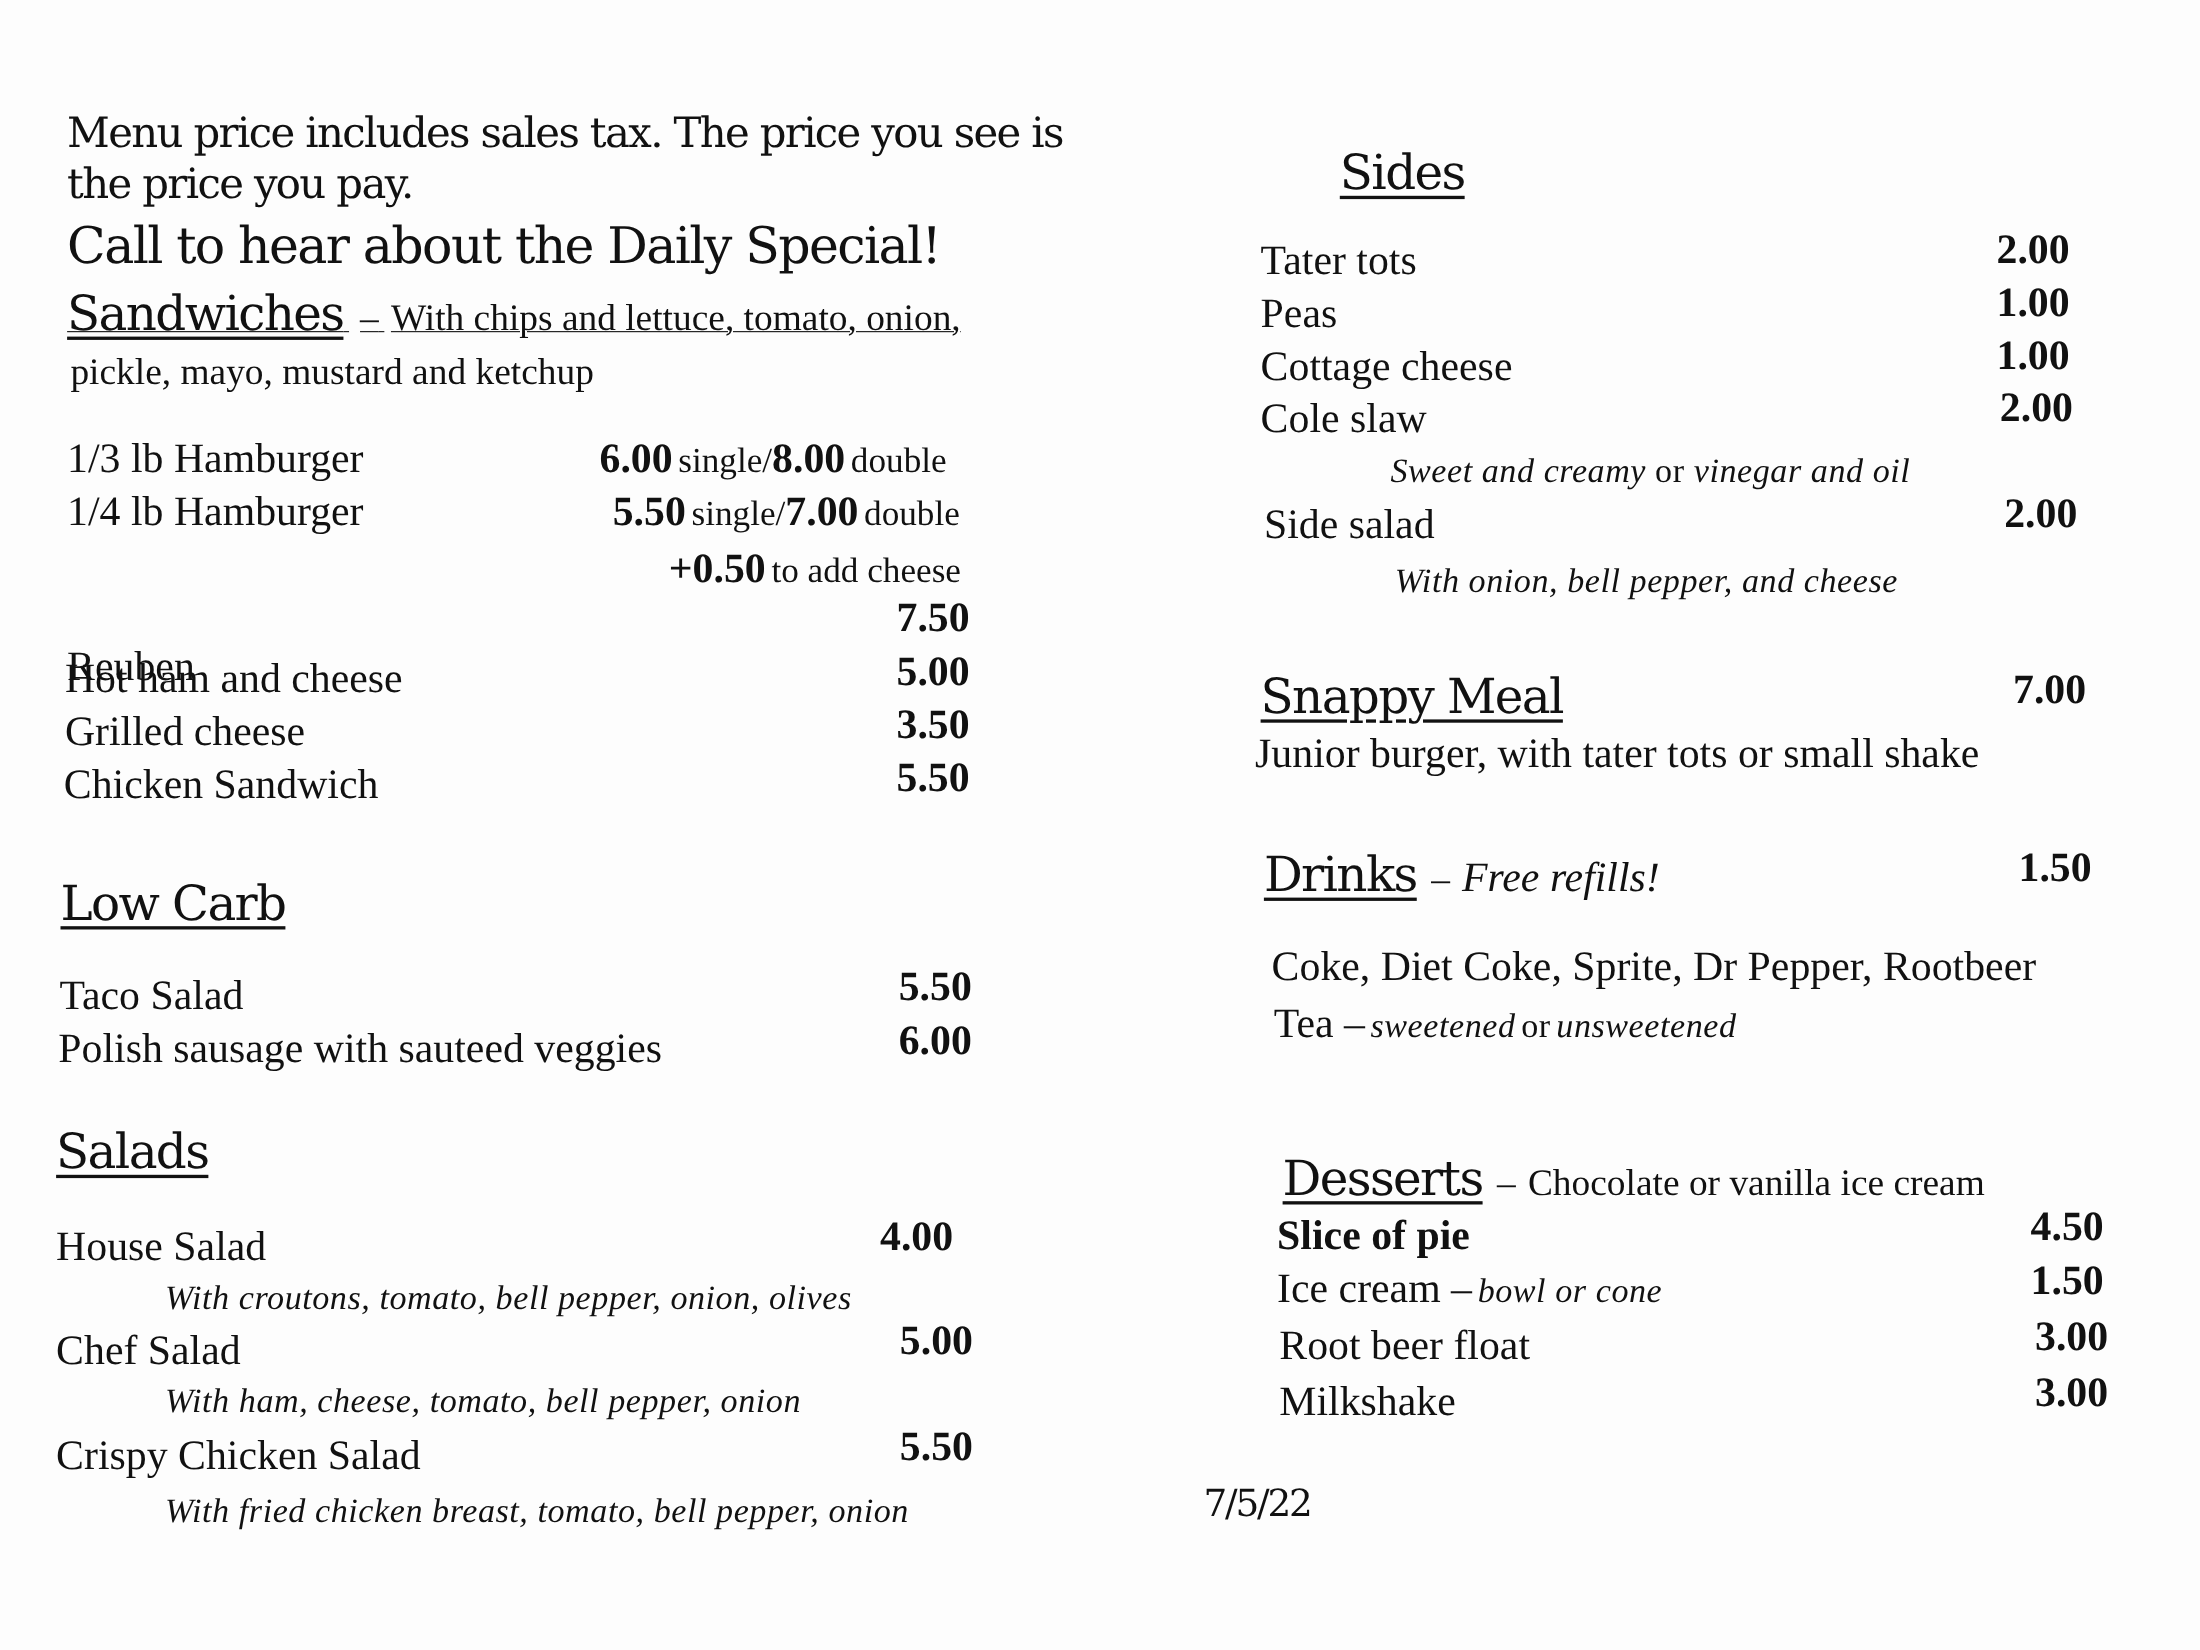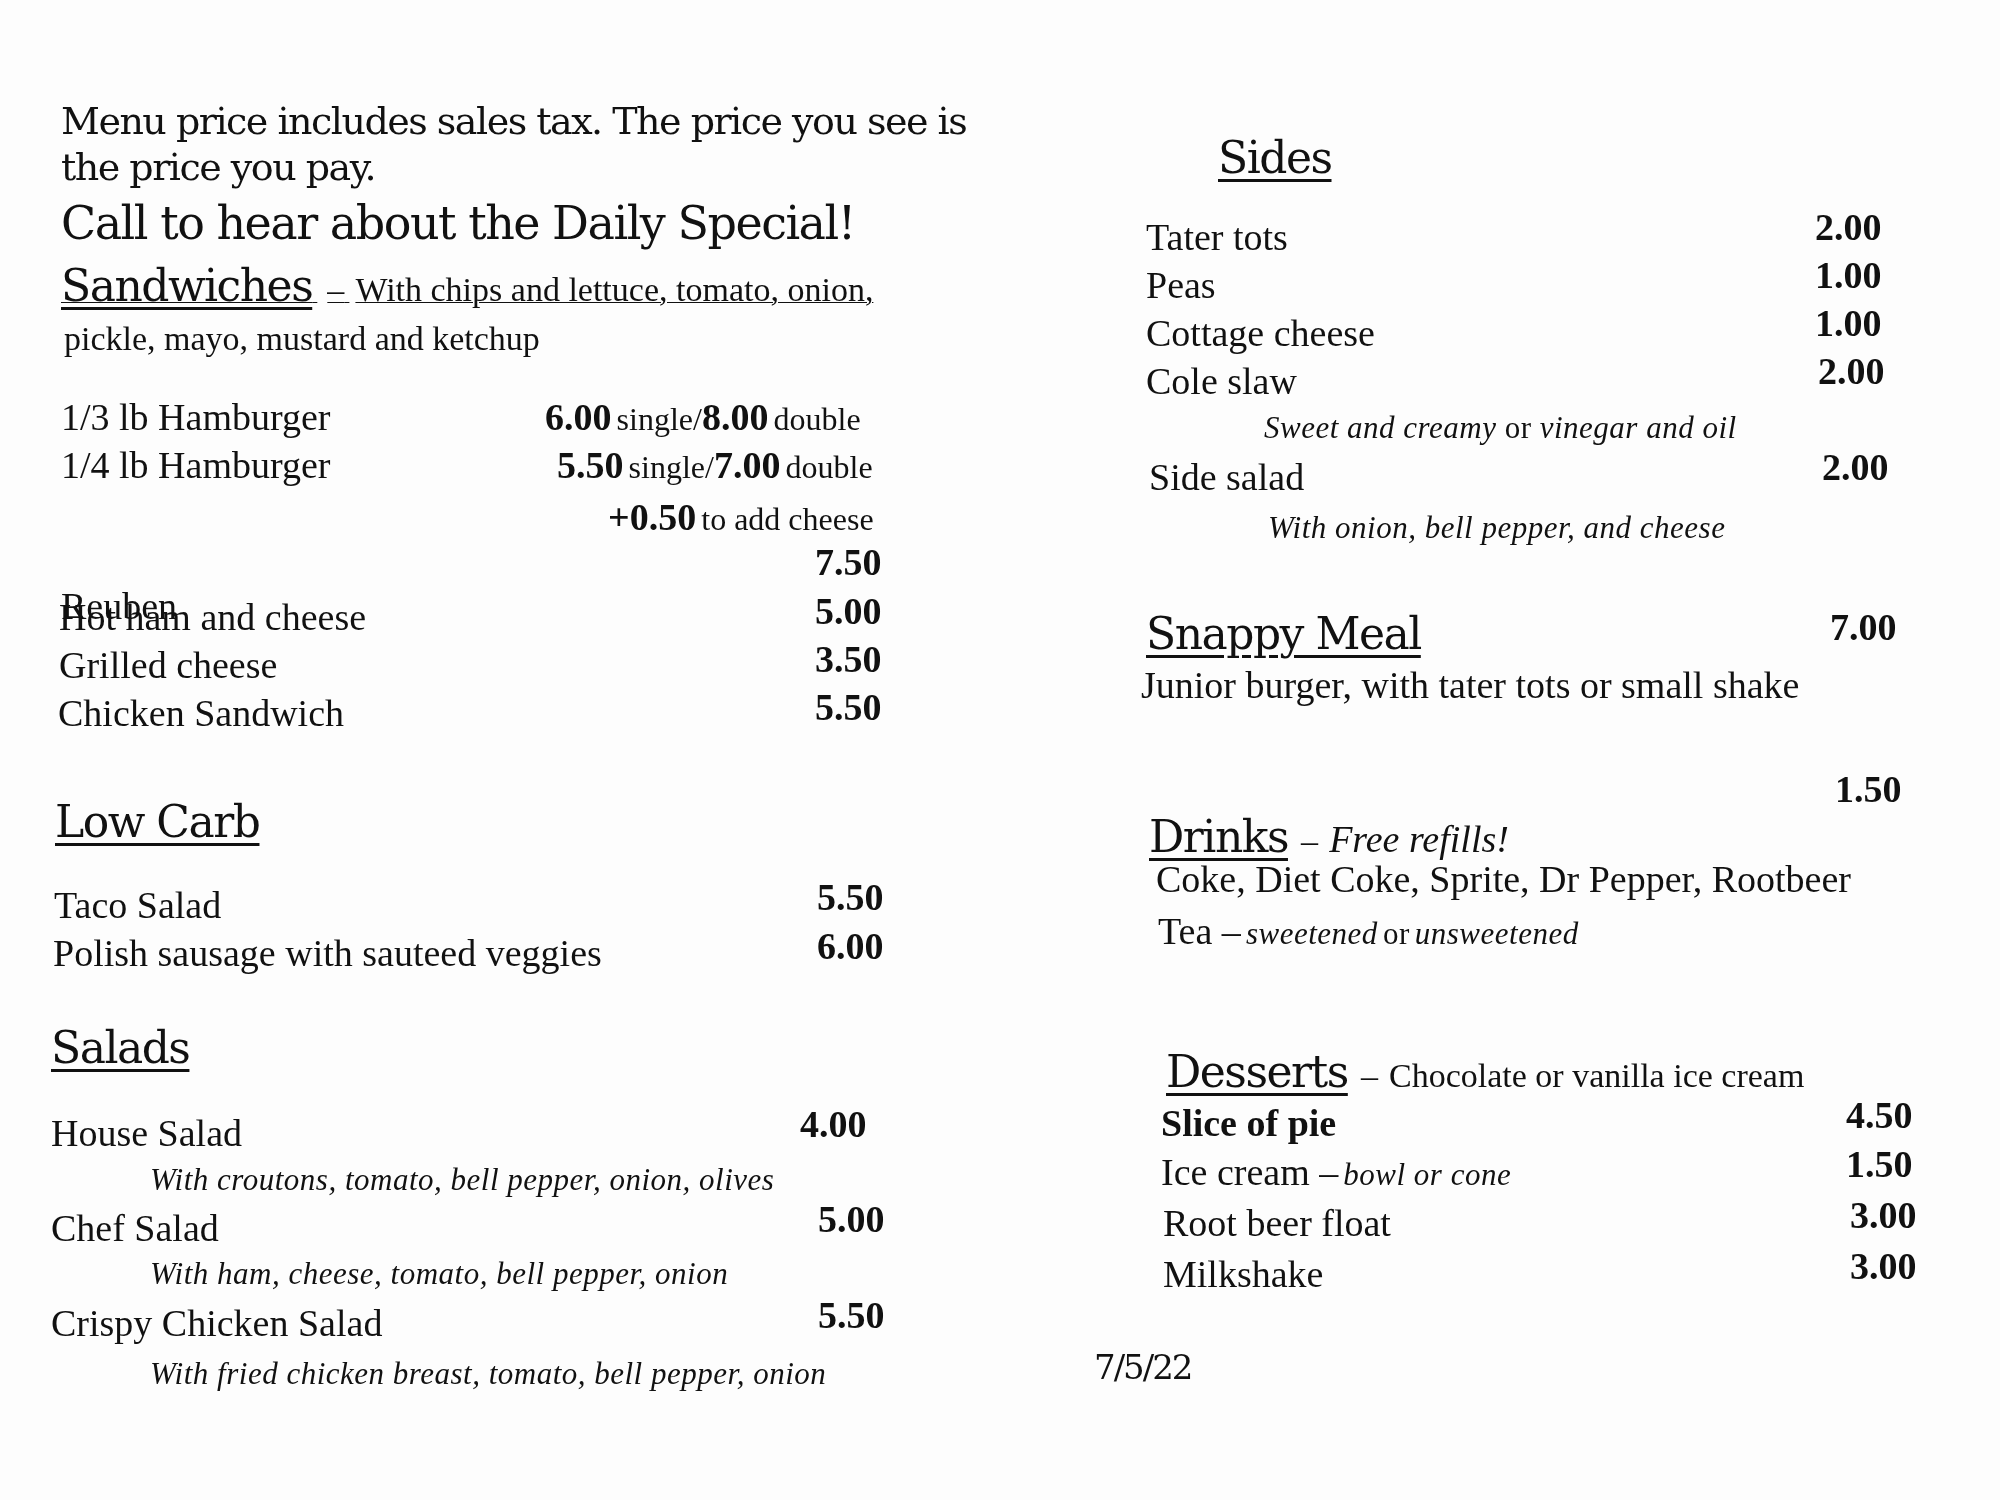--- a/index.html
+++ b/index.html
@@ -87,21 +87,21 @@
   <span>vinegar and oil</span>
 </div>
 <div class="t item" style="left:1149px;top:458px;">Side salad</div>
 <div class="t price" style="left:1822px;top:448px;">2.00</div>
 <div class="t desc" style="left:1268px;top:512px;">With onion, bell pepper, and cheese</div>
 
 <div class="t head" style="left:1146px;top:612px;">Snappy Meal</div>
 <div class="t price" style="left:1830px;top:608px;">7.00</div>
 <div class="t item" style="left:1141px;top:666px;">Junior burger, with tater tots or small shake</div>
 
-<div class="t" style="left:1149px;top:774px;margin-top:41px;">
+<div class="t" style="left:1149px;top:774px;">
   <span class="head">Drinks</span>
   <span class="sub" style="margin-left:8px;">–</span>
   <span class="sub it" style="margin-left:6px;font-size:38px;">Free refills!</span>
 </div>
 <div class="t price" style="left:1835px;top:770px;">1.50</div>
 <div class="t item" style="left:1156px;top:860px;">Coke, Diet Coke, Sprite, Dr Pepper, Rootbeer</div>
 <div class="t" style="left:1158px;top:912px;">
   <span class="item">Tea –</span>
   <span class="desc">sweetened</span>
   <span class="desc" style="font-style:normal;">or</span>

